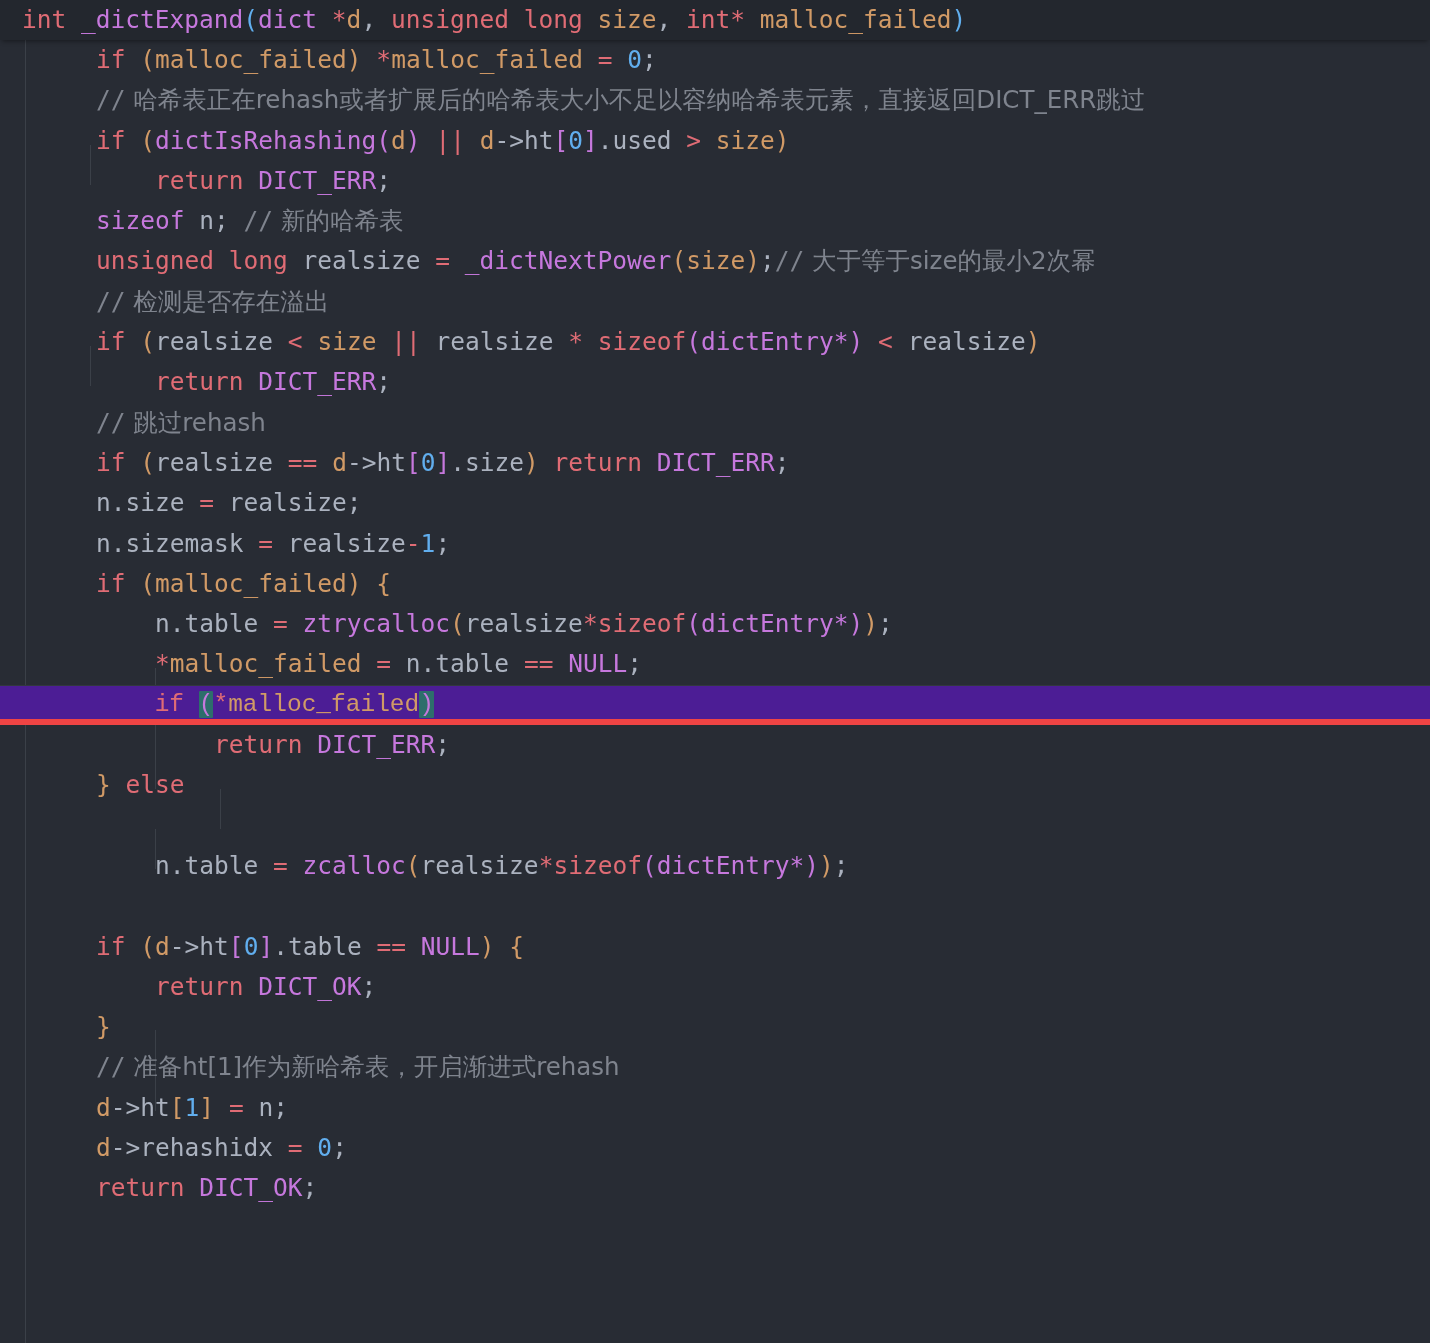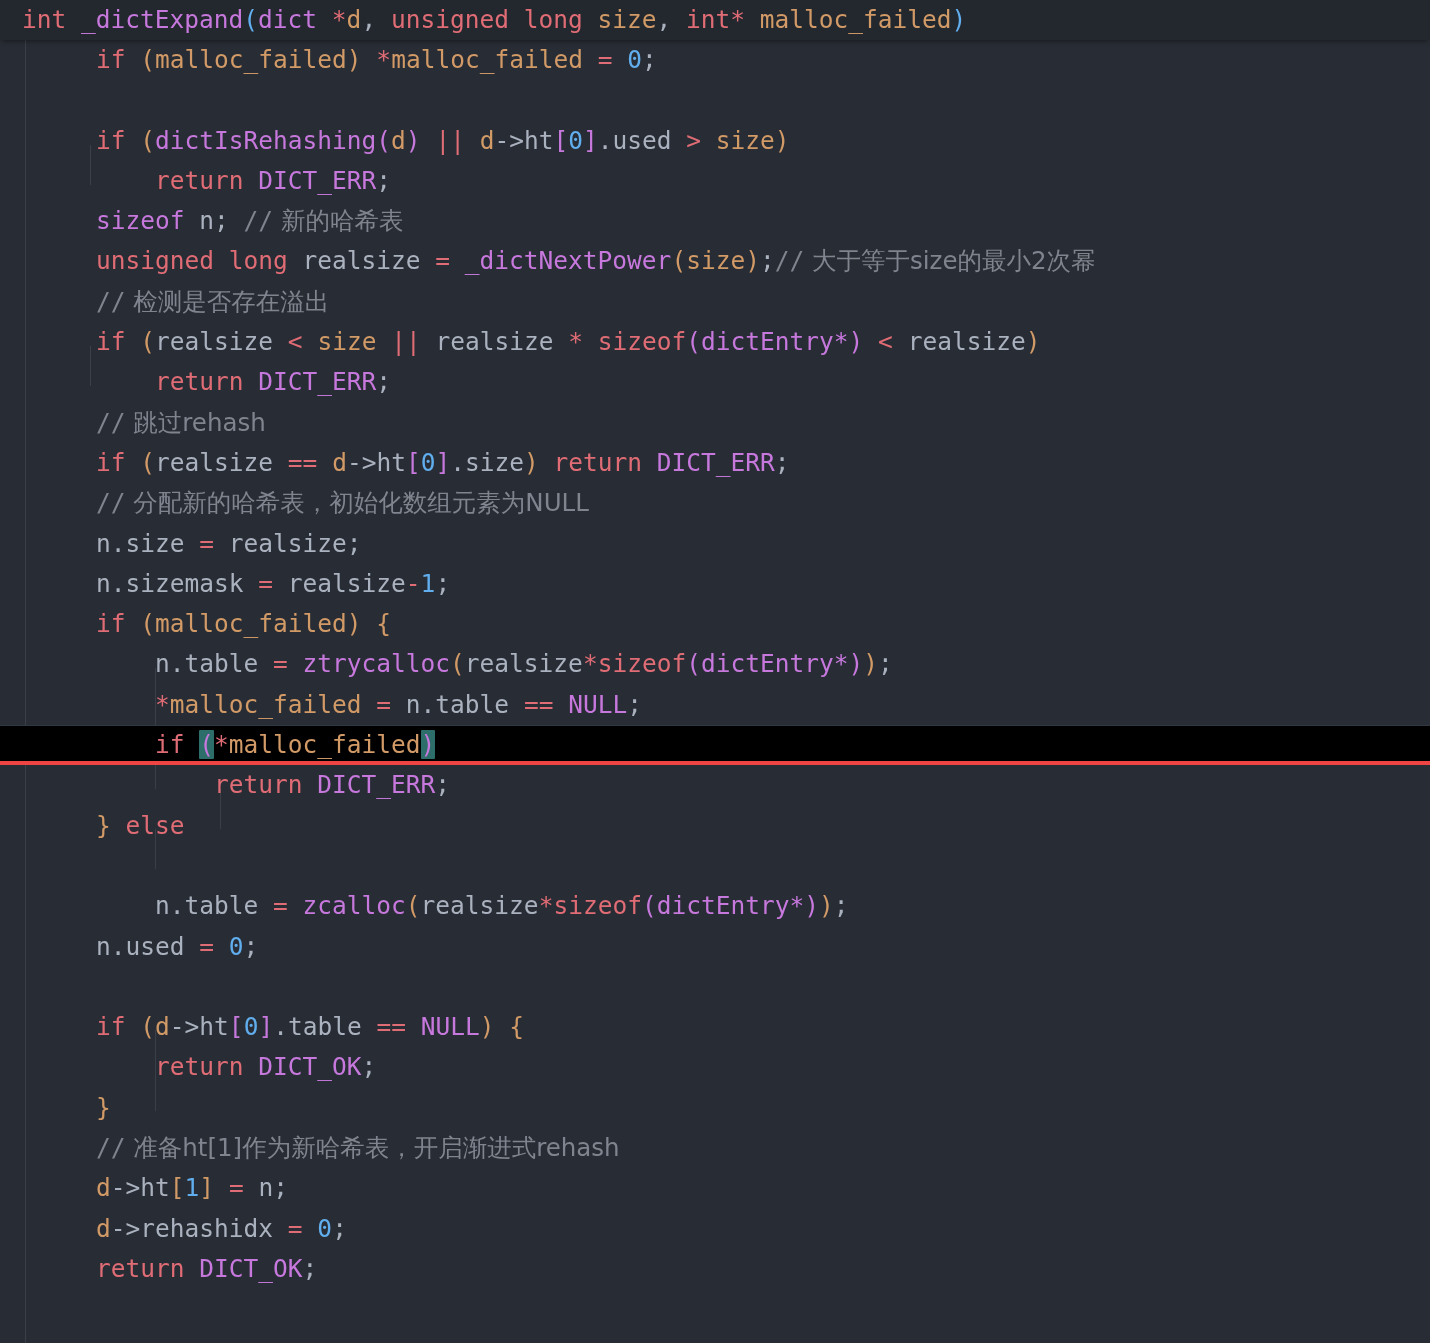--- a/index.html
+++ b/index.html
@@ -52,25 +52,26 @@
     position: relative;
     height: 40.3px;
     line-height: 40.3px;
     white-space: pre;
     padding-left: 37px;
     box-sizing: border-box;
     color: #abb2bf;
     z-index: 2;
   }
   .code-line.current {
-    background: #000000;
+    background: #4c1d95;
     border-top: 1px solid #32383f;
-    border-bottom: 4px solid #ef4444;
+    border-bottom: 6px solid #ef4444;
     height: 40.3px;
     line-height: 38.3px;
+    font-family: Liberation Mono, monospace;
   }
 
   
   .guides {
     position: absolute;
     top: 0; left: 0;
     width: 100%;
     height: 100%;
     pointer-events: none;
     z-index: 1;
@@ -110,42 +111,40 @@
         <div class="guide" style="left: 25px; top: 0px; height: 1303px;"></div>
         <div class="guide" style="left: 90px; top: 105px; height: 40px;"></div>
         <div class="guide" style="left: 90px; top: 306px; height: 40px;"></div>
         <div class="guide" style="left: 155px; top: 628px; height: 121px;"></div>
         <div class="guide" style="left: 155px; top: 789px; height: 40px;"></div>
         <div class="guide" style="left: 220px; top: 749px; height: 40px;"></div>
         <div class="guide" style="left: 155px; top: 990px; height: 81px;"></div>
       </div>
     <div id="lines-host">
         <div class="code-line"><span class="pun">    </span><span class="kw">if</span><span class="pun"> </span><span class="pl">(</span><span class="pl">malloc_failed</span><span class="pl">)</span><span class="pun"> </span><span class="kw">*</span><span class="pl">malloc_failed</span><span class="pun"> </span><span class="kw">=</span><span class="pun"> </span><span class="num">0</span><span class="pun">;</span></div>
-        <div class="code-line"><span class="pun">    </span></div>
+        <div class="code-line"><span class="pun">    </span><span class="cmt"><span class="slashes">//</span> 哈希表正在rehash或者扩展后的哈希表大小不足以容纳哈希表元素，直接返回DICT_ERR跳过</span></div>
         <div class="code-line"><span class="pun">    </span><span class="kw">if</span><span class="pun"> </span><span class="pl">(</span><span class="typ">dictIsRehashing</span><span class="typ">(</span><span class="pl">d</span><span class="typ">)</span><span class="pun"> </span><span class="kw">||</span><span class="pun"> </span><span class="pl">d</span><span class="pun">-&gt;</span><span class="pun">ht</span><span class="typ">[</span><span class="num">0</span><span class="typ">]</span><span class="pun">.used</span><span class="pun"> </span><span class="kw">&gt;</span><span class="pun"> </span><span class="pl">size</span><span class="pl">)</span></div>
         <div class="code-line"><span class="pun">        </span><span class="kw">return</span><span class="pun"> </span><span class="typ">DICT_ERR</span><span class="pun">;</span></div>
         <div class="code-line"><span class="pun">    </span><span class="typ">sizeof</span><span class="pun"> </span><span class="pun">n</span><span class="pun">; </span><span class="cmt"><span class="slashes">//</span> 新的哈希表</span></div>
         <div class="code-line"><span class="pun">    </span><span class="kw">unsigned long</span><span class="pun"> </span><span class="pun">realsize</span><span class="pun"> </span><span class="kw">=</span><span class="pun"> </span><span class="typ">_dictNextPower</span><span class="pl">(</span><span class="pl">size</span><span class="pl">)</span><span class="pun">;</span><span class="cmt"><span class="slashes">//</span> 大于等于size的最小2次幂</span></div>
         <div class="code-line"><span class="pun">    </span><span class="cmt"><span class="slashes">//</span> 检测是否存在溢出</span></div>
         <div class="code-line"><span class="pun">    </span><span class="kw">if</span><span class="pun"> </span><span class="pl">(</span><span class="pun">realsize</span><span class="pun"> </span><span class="kw">&lt;</span><span class="pun"> </span><span class="pl">size</span><span class="pun"> </span><span class="kw">||</span><span class="pun"> </span><span class="pun">realsize</span><span class="pun"> </span><span class="kw">*</span><span class="pun"> </span><span class="kw">sizeof</span><span class="typ">(</span><span class="typ">dictEntry</span><span class="typ">*</span><span class="typ">)</span><span class="pun"> </span><span class="kw">&lt;</span><span class="pun"> </span><span class="pun">realsize</span><span class="pl">)</span></div>
         <div class="code-line"><span class="pun">        </span><span class="kw">return</span><span class="pun"> </span><span class="typ">DICT_ERR</span><span class="pun">;</span></div>
         <div class="code-line"><span class="pun">    </span><span class="cmt"><span class="slashes">//</span> 跳过rehash</span></div>
         <div class="code-line"><span class="pun">    </span><span class="kw">if</span><span class="pun"> </span><span class="pl">(</span><span class="pun">realsize</span><span class="pun"> </span><span class="kw">==</span><span class="pun"> </span><span class="pl">d</span><span class="pun">-&gt;</span><span class="pun">ht</span><span class="typ">[</span><span class="num">0</span><span class="typ">]</span><span class="pun">.size</span><span class="pl">)</span><span class="pun"> </span><span class="kw">return</span><span class="pun"> </span><span class="typ">DICT_ERR</span><span class="pun">;</span></div>
-        <div class="code-line"><span class="pun">    </span><span class="cmt"><span class="slashes">//</span> 分配新的哈希表，初始化数组元素为NULL</span></div>
         <div class="code-line"><span class="pun">    </span><span class="pun">n.size</span><span class="pun"> </span><span class="kw">=</span><span class="pun"> </span><span class="pun">realsize</span><span class="pun">;</span></div>
         <div class="code-line"><span class="pun">    </span><span class="pun">n.sizemask</span><span class="pun"> </span><span class="kw">=</span><span class="pun"> </span><span class="pun">realsize</span><span class="kw">-</span><span class="num">1</span><span class="pun">;</span></div>
         <div class="code-line"><span class="pun">    </span><span class="kw">if</span><span class="pun"> </span><span class="pl">(</span><span class="pl">malloc_failed</span><span class="pl">)</span><span class="pun"> </span><span class="pl">{</span></div>
         <div class="code-line"><span class="pun">        </span><span class="pun">n.table</span><span class="pun"> </span><span class="kw">=</span><span class="pun"> </span><span class="typ">ztrycalloc</span><span class="pl">(</span><span class="pun">realsize</span><span class="kw">*</span><span class="kw">sizeof</span><span class="typ">(</span><span class="typ">dictEntry</span><span class="typ">*</span><span class="typ">)</span><span class="pl">)</span><span class="pun">;</span></div>
         <div class="code-line"><span class="pun">        </span><span class="kw">*</span><span class="pl">malloc_failed</span><span class="pun"> </span><span class="kw">=</span><span class="pun"> </span><span class="pun">n.table</span><span class="pun"> </span><span class="kw">==</span><span class="pun"> </span><span class="typ">NULL</span><span class="pun">;</span></div>
         <div class="code-line current"><span class="pun">        </span><span class="kw">if</span><span class="pun"> </span><span class="brkmatch">(</span><span class="kw">*</span><span class="pl">malloc_failed</span><span class="brkmatch">)</span></div>
         <div class="code-line"><span class="pun">            </span><span class="kw">return</span><span class="pun"> </span><span class="typ">DICT_ERR</span><span class="pun">;</span></div>
         <div class="code-line"><span class="pun">    </span><span class="pl">}</span><span class="pun"> </span><span class="kw">else</span></div>
         <div class="code-line"><span class="pun">        </span></div>
         <div class="code-line"><span class="pun">        </span><span class="pun">n.table</span><span class="pun"> </span><span class="kw">=</span><span class="pun"> </span><span class="typ">zcalloc</span><span class="pl">(</span><span class="pun">realsize</span><span class="kw">*</span><span class="kw">sizeof</span><span class="typ">(</span><span class="typ">dictEntry</span><span class="typ">*</span><span class="typ">)</span><span class="pl">)</span><span class="pun">;</span></div>
-        <div class="code-line"><span class="pun">    </span><span class="pun">n.used</span><span class="pun"> </span><span class="kw">=</span><span class="pun"> </span><span class="num">0</span><span class="pun">;</span></div>
         <div class="code-line"><span class="pun">    </span></div>
         <div class="code-line"><span class="pun">    </span><span class="kw">if</span><span class="pun"> </span><span class="pl">(</span><span class="pl">d</span><span class="pun">-&gt;</span><span class="pun">ht</span><span class="typ">[</span><span class="num">0</span><span class="typ">]</span><span class="pun">.table</span><span class="pun"> </span><span class="kw">==</span><span class="pun"> </span><span class="typ">NULL</span><span class="pl">)</span><span class="pun"> </span><span class="pl">{</span></div>
         <div class="code-line"><span class="pun">        </span><span class="kw">return</span><span class="pun"> </span><span class="typ">DICT_OK</span><span class="pun">;</span></div>
         <div class="code-line"><span class="pun">    </span><span class="pl">}</span></div>
         <div class="code-line"><span class="pun">    </span><span class="cmt"><span class="slashes">//</span> 准备ht[1]作为新哈希表，开启渐进式rehash</span></div>
         <div class="code-line"><span class="pun">    </span><span class="pl">d</span><span class="pun">-&gt;</span><span class="pun">ht</span><span class="pl">[</span><span class="num">1</span><span class="pl">]</span><span class="pun"> </span><span class="kw">=</span><span class="pun"> </span><span class="pun">n</span><span class="pun">;</span></div>
         <div class="code-line"><span class="pun">    </span><span class="pl">d</span><span class="pun">-&gt;</span><span class="pun">rehashidx</span><span class="pun"> </span><span class="kw">=</span><span class="pun"> </span><span class="num">0</span><span class="pun">;</span></div>
         <div class="code-line"><span class="pun">    </span><span class="kw">return</span><span class="pun"> </span><span class="typ">DICT_OK</span><span class="pun">;</span></div>
       </div>
   </div>

